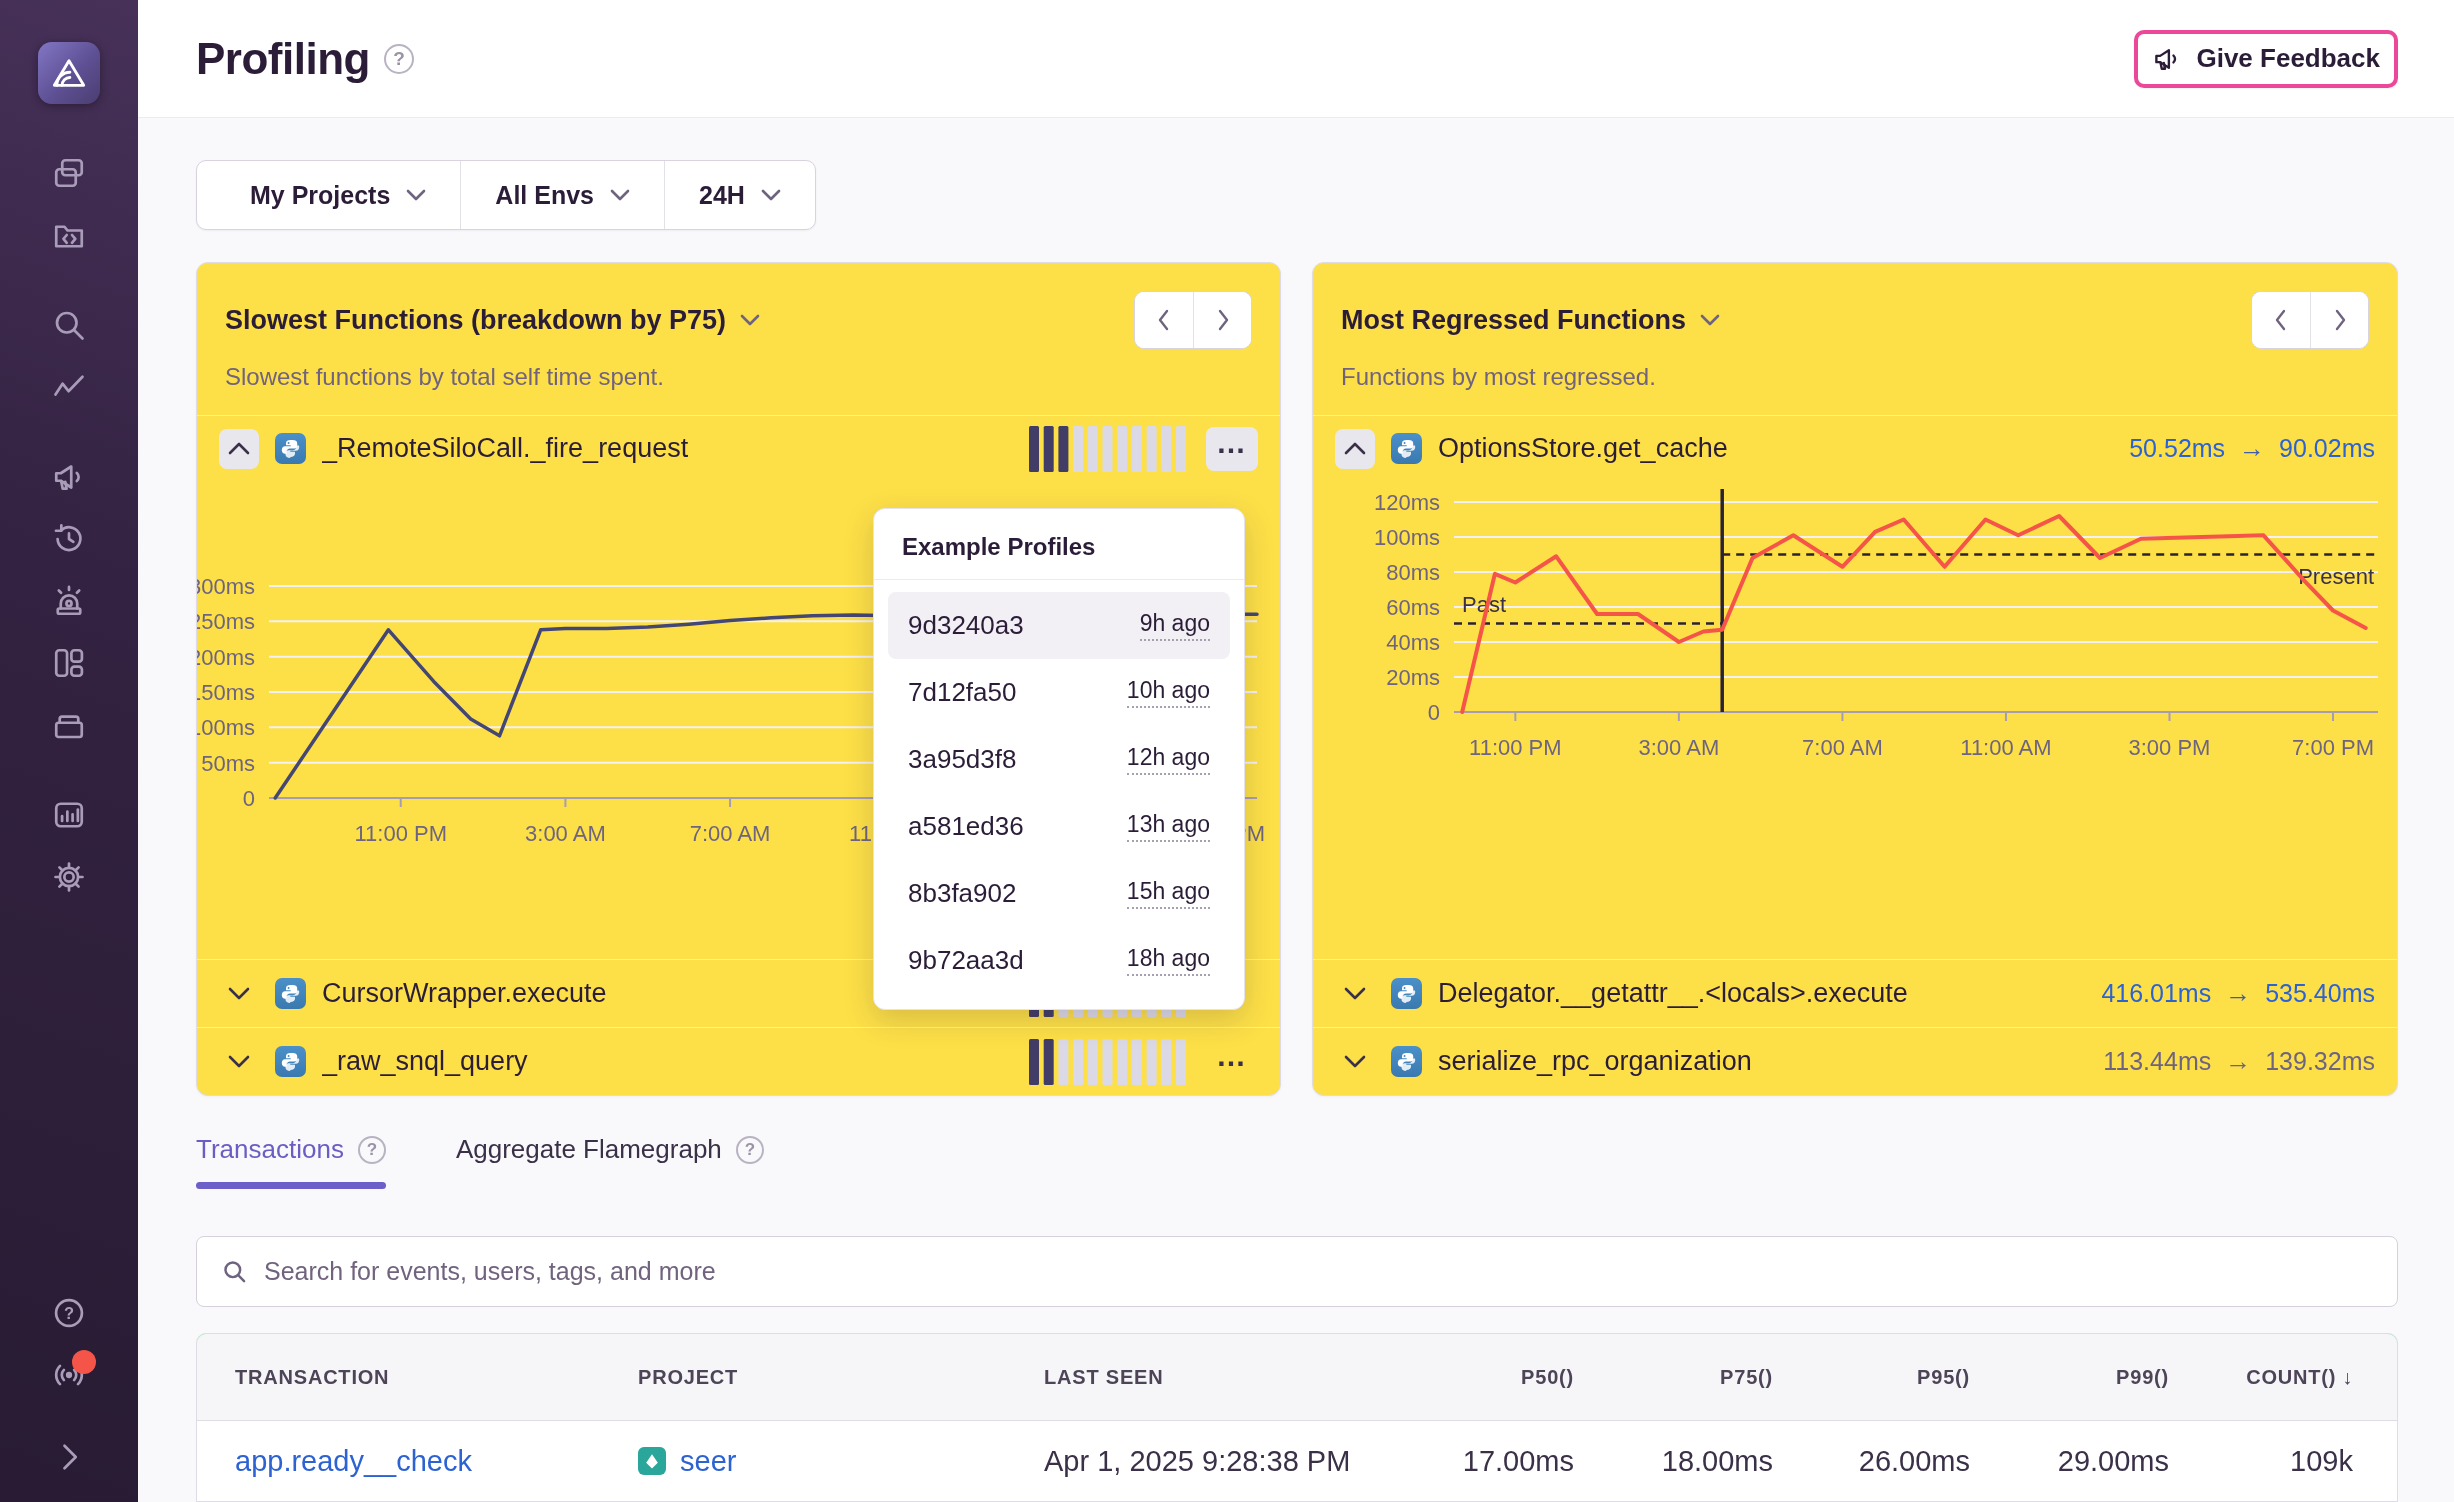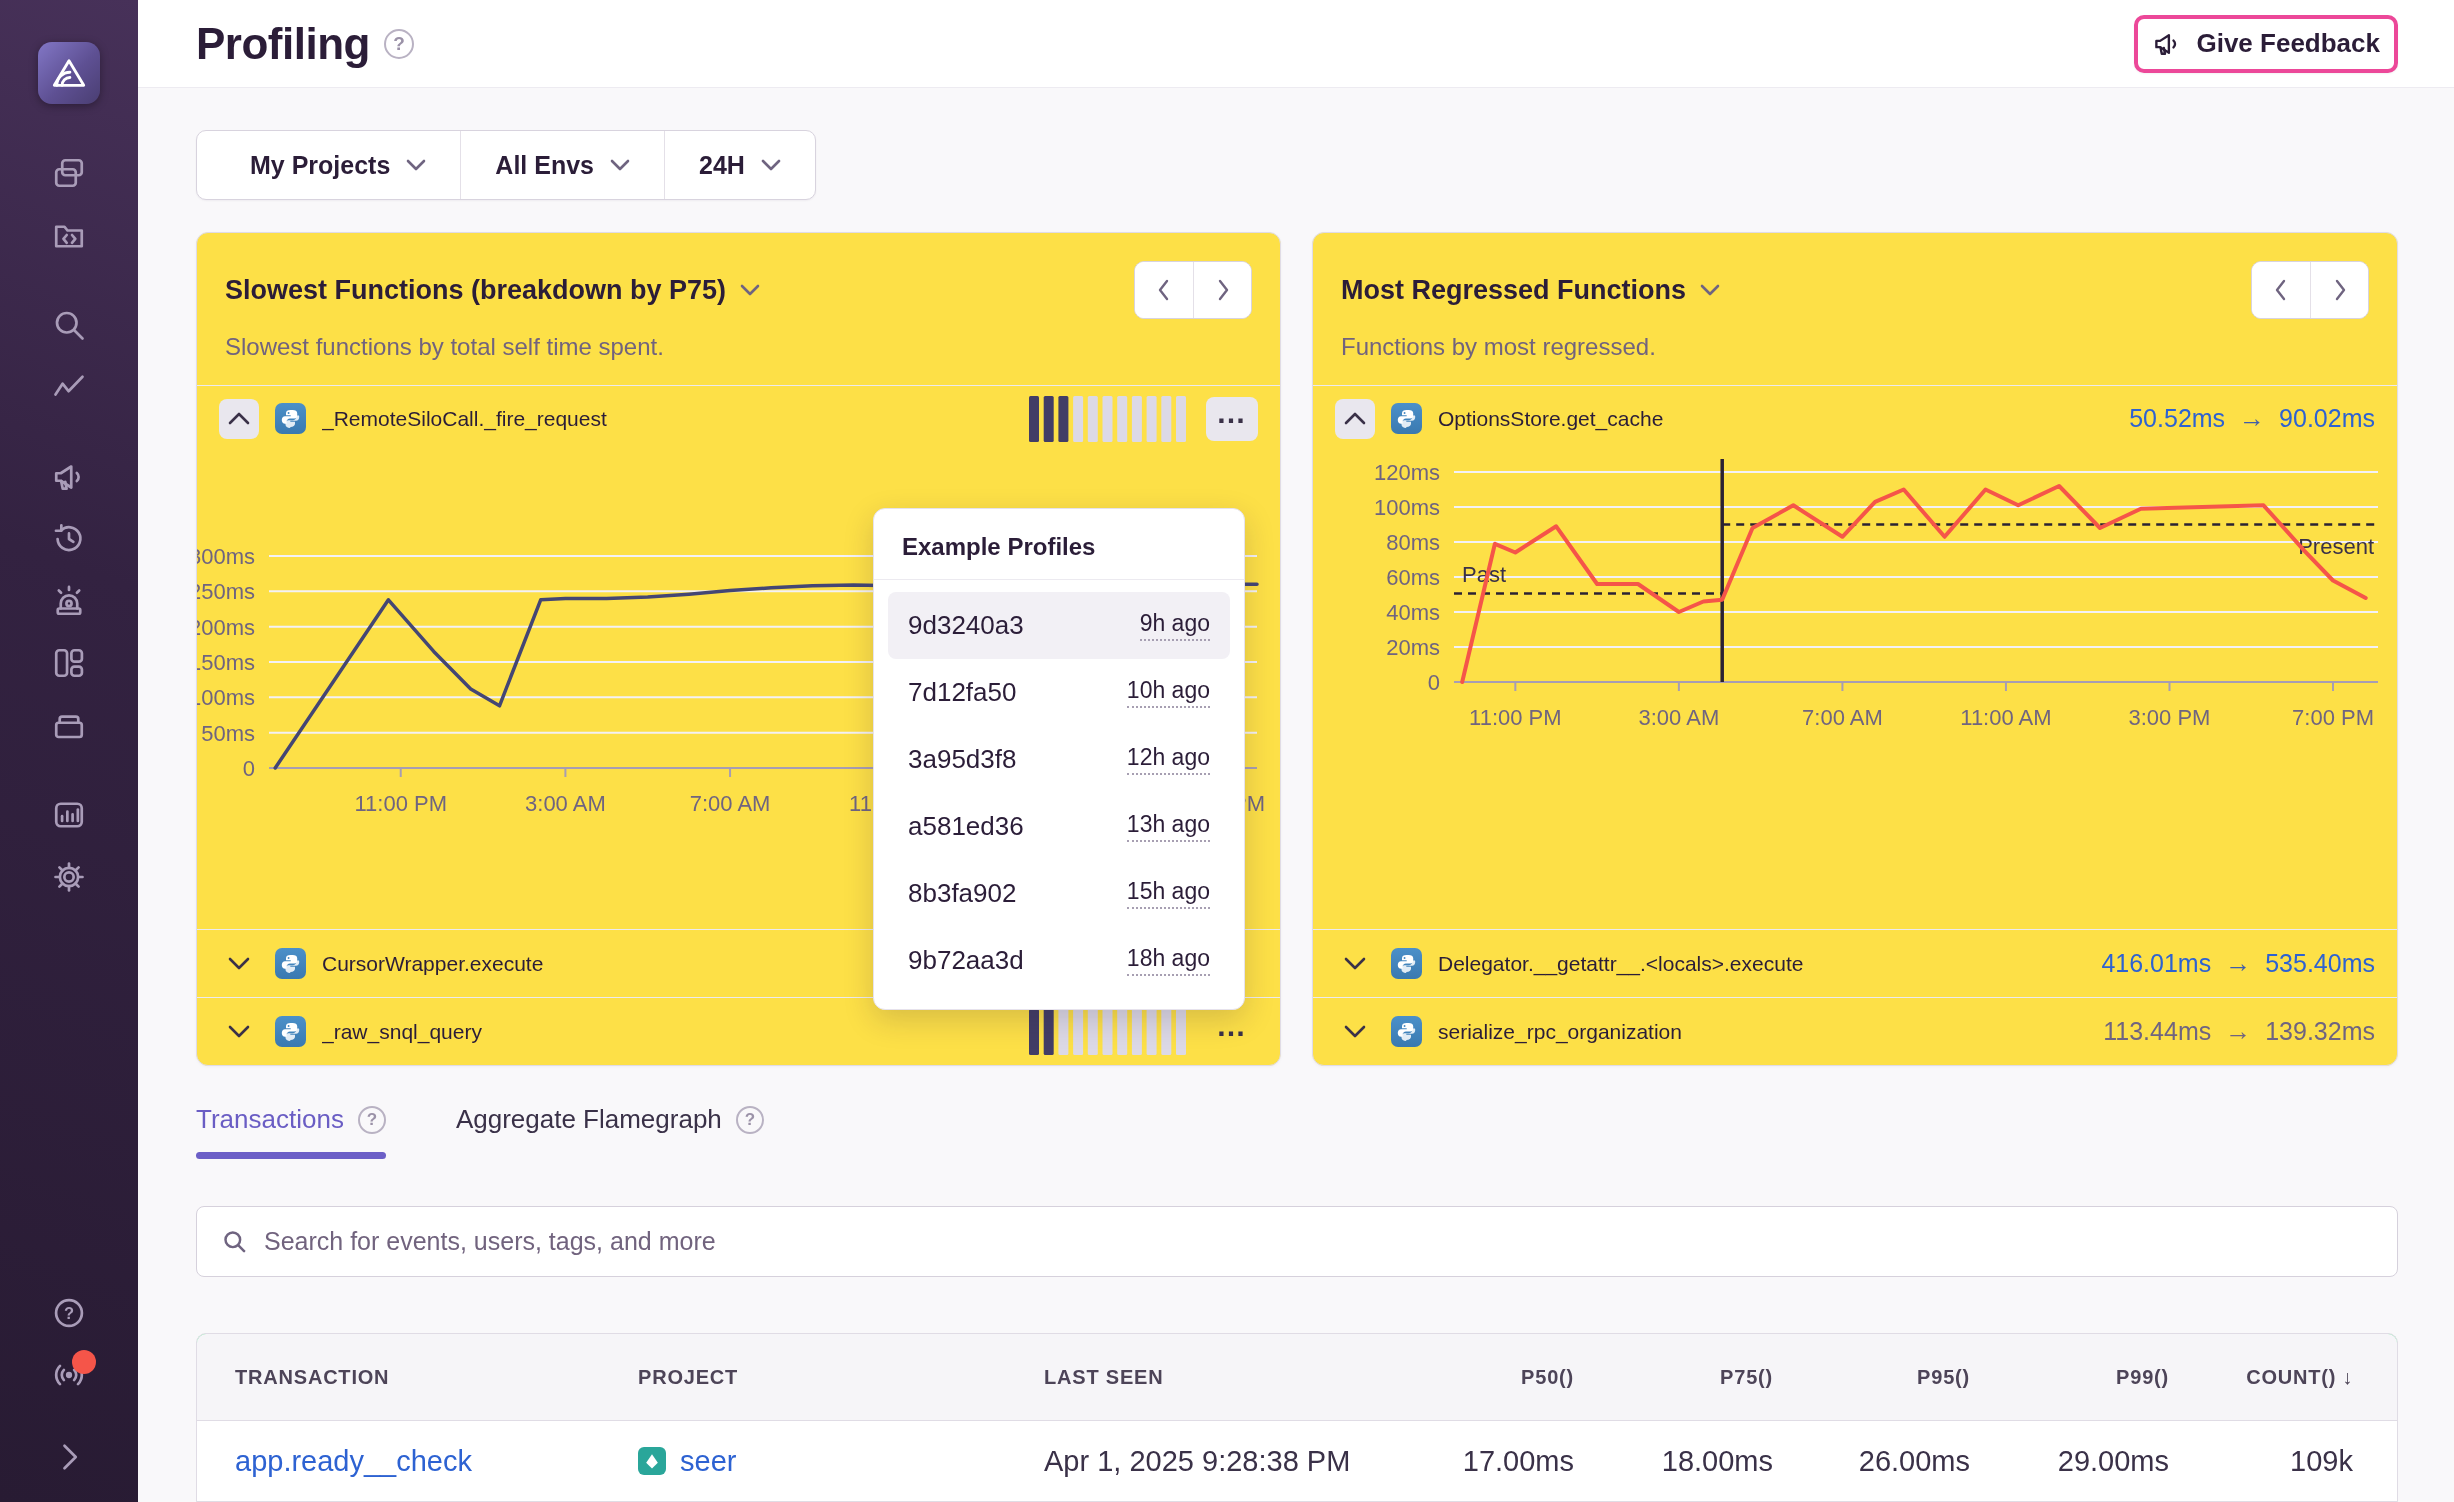--- a/index.html
+++ b/index.html
@@ -61,21 +61,21 @@
   .pager svg { width:16px; height:24px; stroke:#6f6480; fill:none; stroke-width:2.4; stroke-linecap:round; stroke-linejoin:round; }
 
   .fn-row { border-top:1px solid #eceaef; display:flex; align-items:center; height:68px; padding:0 22px 0 22px; }
   .fn-row.first { height:66px; }
   .toggle-box { width:40px; height:40px; border-radius:8px; display:flex; align-items:center; justify-content:center; cursor:pointer; }
   .toggle-box.boxed { background:#e9e7ee; }
   .toggle-box svg { width:22px; height:13px; stroke:#3a3148; fill:none; stroke-width:2.6; stroke-linecap:round; stroke-linejoin:round; }
   .py-tile { width:31px; height:31px; border-radius:7px; margin-left:16px;
     background:linear-gradient(180deg,#4b90c9,#3a79b0); display:flex; align-items:center; justify-content:center; flex:0 0 31px; }
   .py-tile svg { width:23px; height:23px; }
-  .fn-name { margin-left:16px; font-size:21px; font-weight:500; color:#2b1d38; white-space:nowrap; overflow:hidden; }
+  .fn-name { margin-left:16px; font-size:27px; font-weight:500; color:#2b1d38; white-space:nowrap; overflow:hidden; }
   .fn-right { margin-left:auto; display:flex; align-items:center; gap:16px; }
   .spark { width:161px; height:46px; }
   .dots-btn { min-width:52px; height:44px; border-radius:8px; display:flex; align-items:center; justify-content:center;
     font-size:30px; font-weight:700; color:#3a3148; letter-spacing:2px; cursor:pointer; line-height:0; padding-bottom:12px; }
   .dots-btn.boxed { background:#e9e7ee; }
   .reg-vals { margin-left:auto; font-size:25px; font-weight:500; white-space:nowrap; display:flex; gap:14px; align-items:center; }
   .reg-vals .v-blue { color:#2d62d2; }
   .reg-vals .arrow-b { color:#3f5da9; font-size:26px; }
   .reg-vals.muted .v-blue { color:#6f6480; }
   .reg-vals.muted .arrow-b { color:#6f6480; }
@@ -103,21 +103,21 @@
 
   
   .searchbar { margin-top:47px; height:71px; background:#fff; border:1px solid #d6d1dc; border-radius:8px;
     display:flex; align-items:center; padding:0 24px; gap:16px; }
   .searchbar svg { width:27px; height:27px; stroke:#6f6480; fill:none; stroke-width:2.2; stroke-linecap:round; }
   .searchbar input { flex:1; border:none; outline:none; font-size:25px; color:#2b1d38; background:transparent;
     font-family:"Liberation Sans","DejaVu Sans",sans-serif; }
   .searchbar input::placeholder { color:#71637e; opacity:1; }
 
   
-  .tablecard { margin-top:56px; background:#86efac; border:1px solid #e0dce5; border-radius:10px 10px 0 0; overflow:hidden; }
+  .tablecard { margin-top:26px; background:#86efac; border:1px solid #e0dce5; border-radius:10px 10px 0 0; overflow:hidden; }
   .trow { display:grid; grid-template-columns:403px 406px 330px 200px 199px 197px 199px 1fr;
     padding:0 44px 0 38px; align-items:center; }
   .thead { background:#f6f5f8; height:87px; border-bottom:1px solid #e0dce5; }
   .thead span { font-size:20px; font-weight:700; color:#4d4458; letter-spacing:.8px; white-space:nowrap; }
   .num { text-align:right; }
   .tbody-row { height:80px; background:#fff; font-size:29px; }
   .cell-link { color:#2d62d2; cursor:pointer; white-space:nowrap; }
   .proj-cell { display:flex; align-items:center; gap:14px; }
   .proj-tile { width:28px; height:28px; border-radius:6px; background:#2aa69a; display:flex; align-items:center; justify-content:center; }
   .lastseen { color:#3a3148; white-space:nowrap; }

